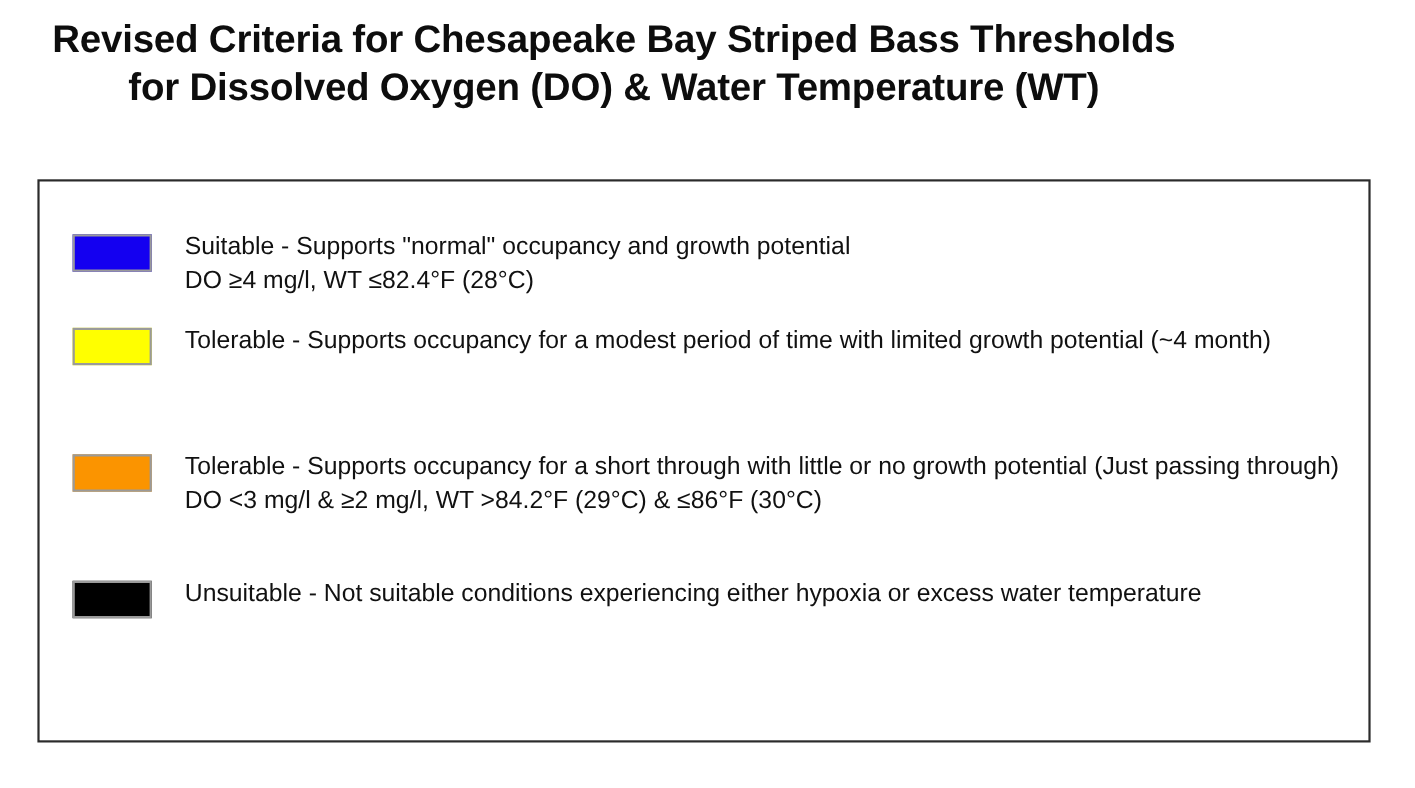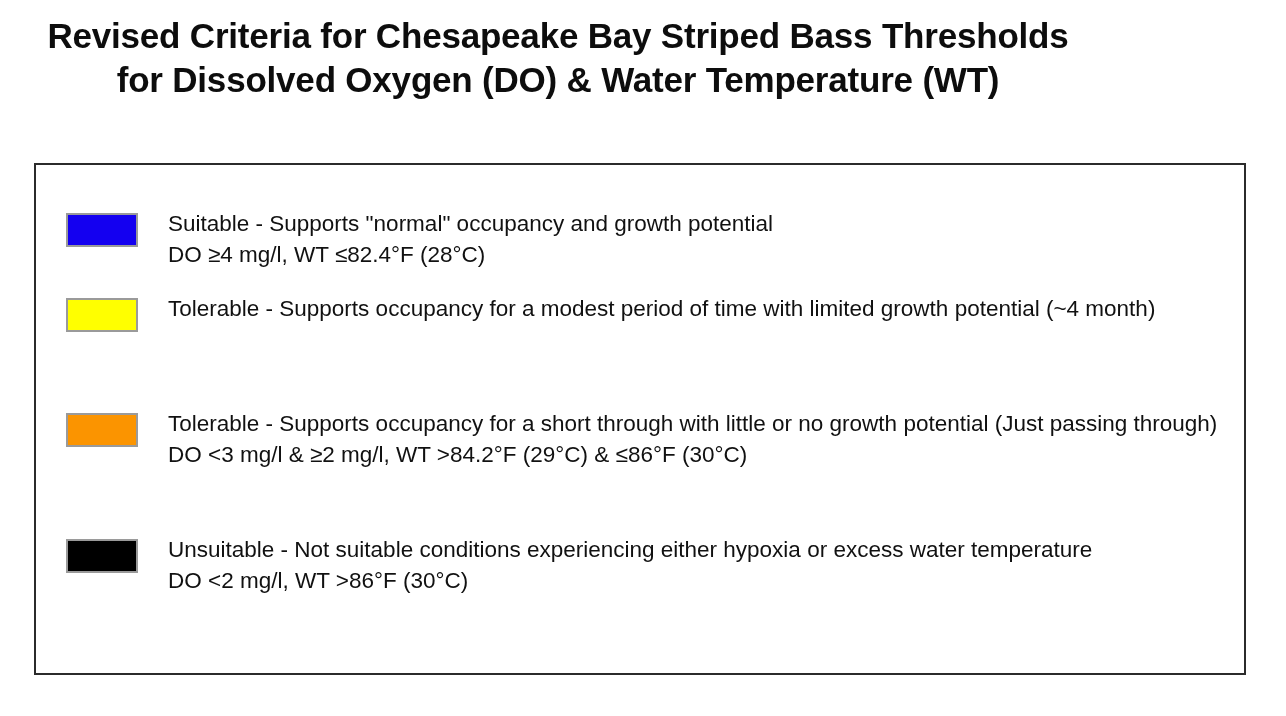--- a/index.html
+++ b/index.html
@@ -55,21 +55,21 @@
     position: absolute;
     left: 30px;
     right: 8px;
     display: flex;
     align-items: flex-start;
   }
 
   .legend-entry.e0 { top: 44px; }
   .legend-entry.e1 { top: 129px; }
   .legend-entry.e2 { top: 244px; }
-  .legend-entry.e3 { top: 370px; }
+  .legend-entry.e3 { top: 359px; }
 
   .swatch {
     flex: 0 0 auto;
     width: 72px;
     height: 34px;
     margin-top: 4px;
     border: 2px solid #9a9a9a;
     box-sizing: border-box;
   }
 
@@ -124,18 +124,17 @@
       <div class="entry-text">
         <span class="entry-term">Tolerable</span><span class="entry-desc"> - Supports occupancy for a short through with little or no growth potential (Just passing through)</span>
         <span class="entry-criteria">DO &lt;3 mg/l &amp; ≥2 mg/l, WT &gt;84.2°F (29°C) &amp; ≤86°F (30°C)</span>
       </div>
     </div>
 
     <div class="legend-entry e3">
       <div class="swatch" style="background: rgb(0, 0, 0); border-color: rgb(154, 154, 154);"></div>
       <div class="entry-text">
         <span class="entry-term">Unsuitable</span><span class="entry-desc"> - Not suitable conditions experiencing either hypoxia or excess water temperature</span>
-        <span class="entry-criteria">DO &lt;2 mg/l, WT &gt;86°F (30°C)</span>
       </div>
     </div>
 
   </div>
 </div>
 
 </body></html>

